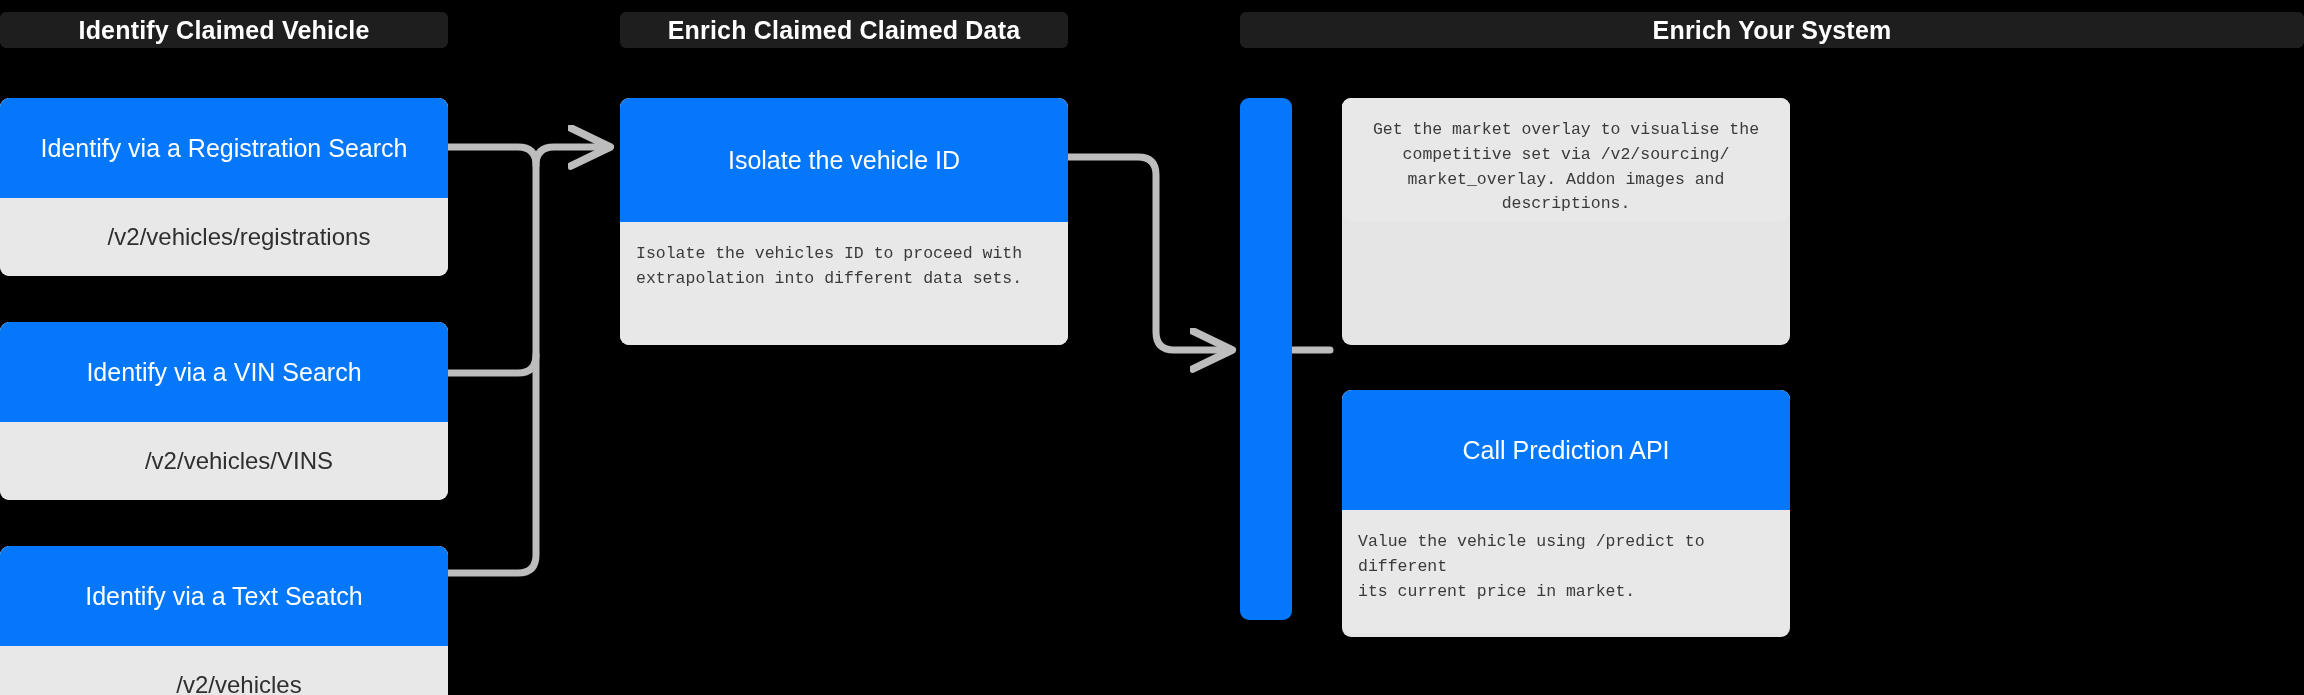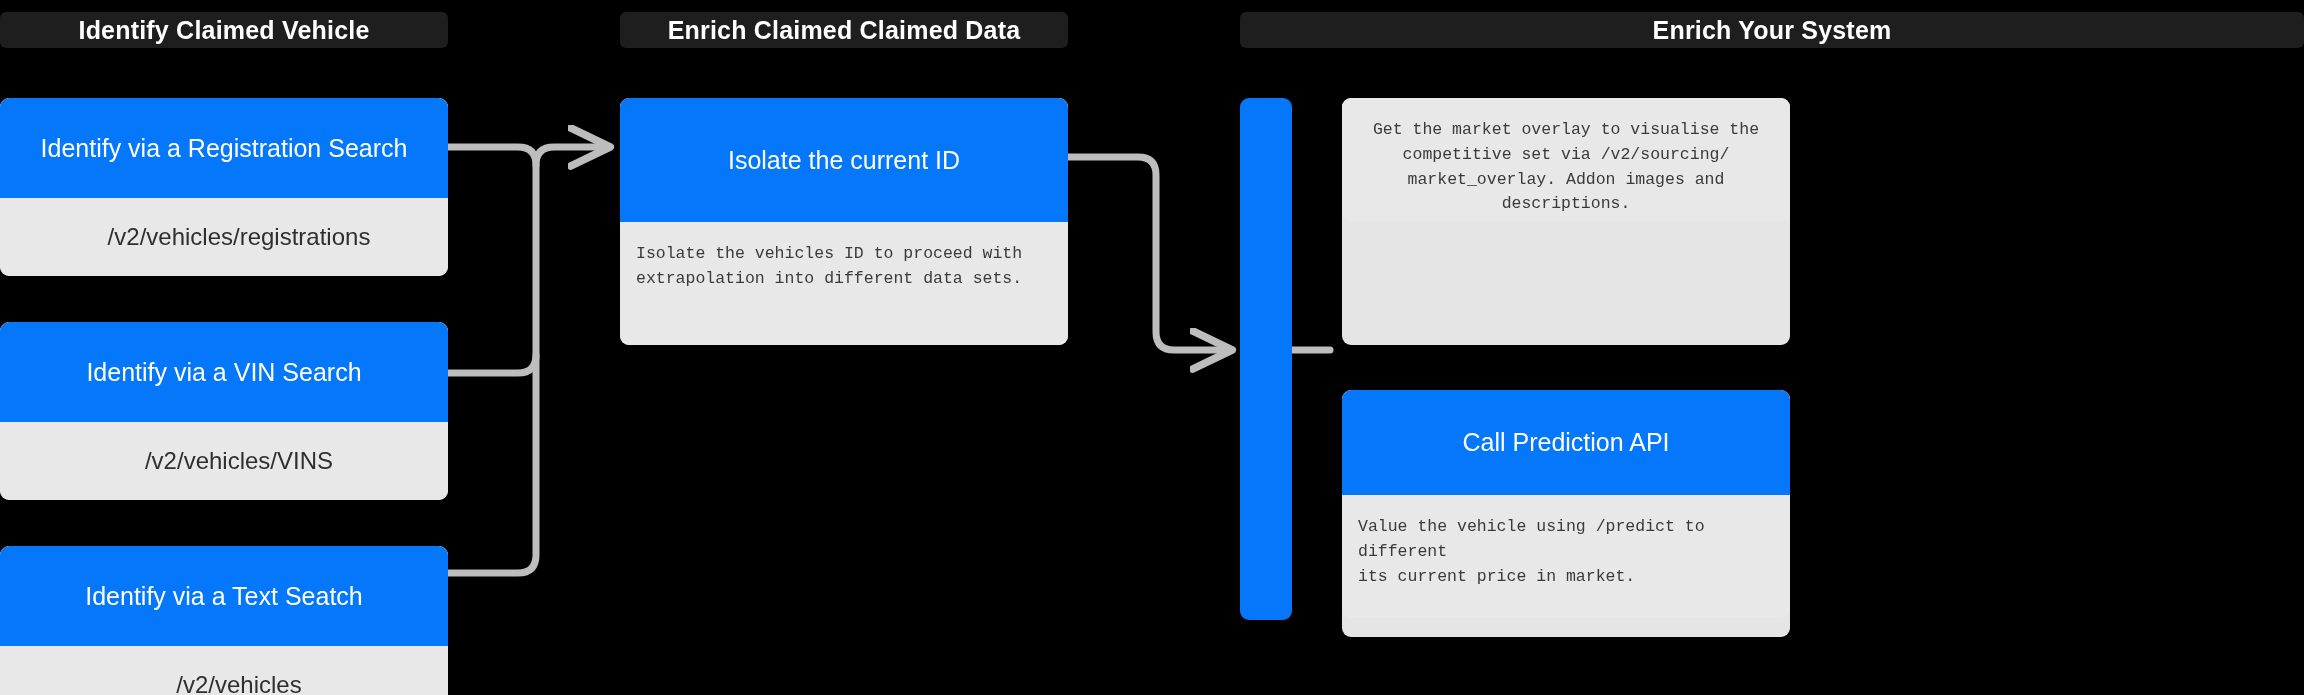--- a/index.html
+++ b/index.html
@@ -136,33 +136,33 @@
     <div class="card-head" style="height:100px;">Identify via a VIN Search</div>
     <div class="card-body center" style="height:78px;">/v2/vehicles/VINS</div>
   </div>
 
   <div class="card" style="left:0px; top:546px; width:448px; height:178px;">
     <div class="card-head" style="height:100px;">Identify via a Text Seatch</div>
     <div class="card-body center" style="height:78px;">/v2/vehicles</div>
   </div>
 
   <div class="card" style="left:620px; top:98px; width:448px; height:247px;">
-    <div class="card-head" style="height:124px;">Isolate the current ID</div>
+    <div class="card-head" style="height:124px;">Isolate the vehicle ID</div>
     <div class="card-body mono" style="height:150px;">Isolate the vehicles ID to proceed with
 extrapolation into different data sets.</div>
   </div>
 
   <div class="blue-block" style="left:1240px; top:98px; width:52px; height:522px;"></div>
 
   <div class="card" style="left:1342px; top:98px; width:448px; height:247px;">
     <div class="card-body mono" style="height:123px;text-align:center;">Get the market overlay to visualise the
 competitive set via /v2/sourcing/
 market_overlay. Addon images and descriptions.</div>
   </div>
 
   <div class="card" style="left:1342px; top:390px; width:448px; height:247px;">
-    <div class="card-head" style="height:105px;">Call Prediction API</div>
+    <div class="card-head" style="height:120px;">Call Prediction API</div>
     <div class="card-body mono" style="height:123px;">Value the vehicle using /predict to different
 its current price in market.</div>
   </div>
 
 
 </div>
 
 </body></html>

